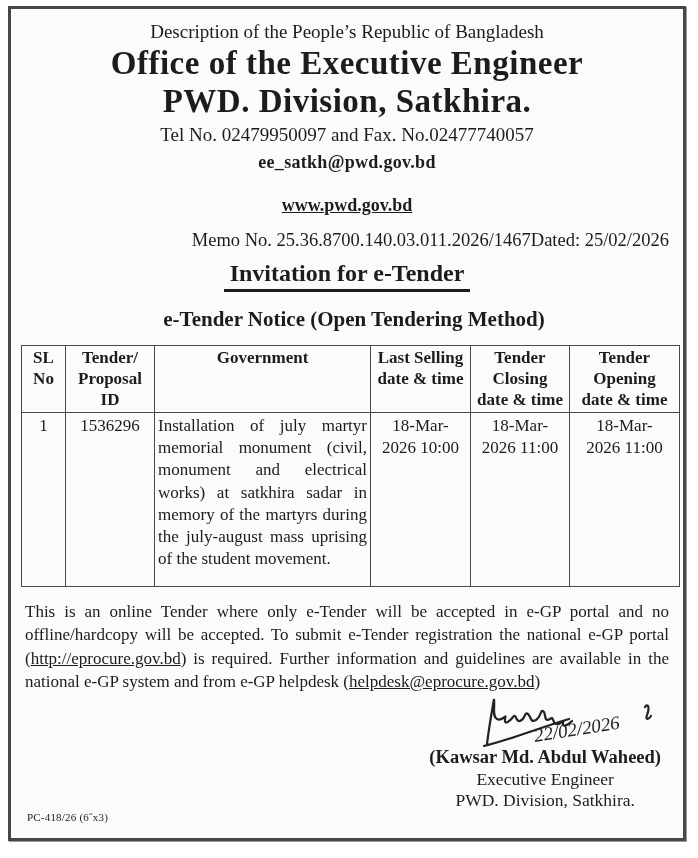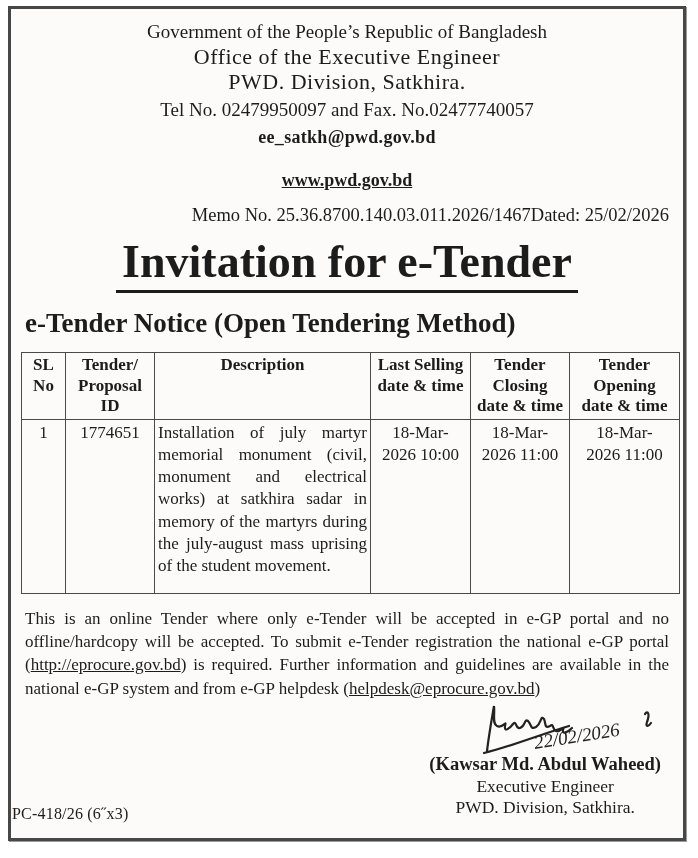--- a/index.html
+++ b/index.html
@@ -16,37 +16,37 @@
     width:678px; height:835px;
     box-sizing:border-box;
     border:3px solid #474747;
     box-shadow:1px 1px 0 #9a9a9a;
     background:#fcfbfa;
     overflow:hidden;
   }
   
   .letterhead { text-align:center; padding-top:11px; }
   .gov-line   { font-size:19px; line-height:1.25; }
-  .office-line{ font-size:22px; font-weight:normal; line-height:1.16; letter-spacing:0.5px; }
+  .office-line{ font-size:33px; font-weight:bold; line-height:1.16; letter-spacing:0.5px; }
   .tel-line   { font-size:19px; margin-top:4px; }
   .email-line { font-size:18px; font-weight:bold; margin-top:6px; letter-spacing:0.3px; }
   .web-line   { font-size:18px; font-weight:bold; margin-top:22px; }
   .web-line span { text-decoration:underline; }
   
   .memo-row {
     display:flex; justify-content:flex-end;
     font-size:18.5px; padding:0 14px; margin-top:14px;
   }
   
   .title-wrap { text-align:center; margin-top:8px; }
   .doc-title {
-    display:inline-block; font-size:46px; font-weight:bold;
+    display:inline-block; font-size:24px; font-weight:bold;
     line-height:1.2; border-bottom:3px solid #1c1c1c; padding:0 6px 1px;
   }
-  .subtitle { font-size:27px; font-weight:bold; padding-left:14px; margin-top:15px; }
+  .subtitle { font-size:21px; font-weight:bold; padding-left:14px; margin-top:15px;text-align:center; }
   
   table.tender {
     border-collapse:collapse; table-layout:fixed;
     width:658px; margin:13px 0 0 10px;
     font-size:17px;
     border-radius:14px;
   }
   table.tender th, table.tender td {
     border:1.5px solid #4a4a4a;
     vertical-align:top; padding:2px 3px;
@@ -66,29 +66,29 @@
     margin:13px 14px 0 14px;
   }
   .inline-link { text-decoration:underline; }
   
   .sig-block { width:fit-content; margin:2px 22px 0 auto; text-align:center; }
   .sig-scribble { display:block; margin:0 4px -3px auto; }
   .sig-name   { font-size:18.5px; font-weight:bold; line-height:1.25; }
   .sig-role   { font-size:17.5px; line-height:1.2; }
   .sig-office { font-size:17.5px; line-height:1.2; }
   
-  .print-code { position:absolute; left:1px; bottom:15px; font-size:16px; letter-spacing:0.2px; }
+  .print-code { position:absolute; left:16px; bottom:15px; font-size:11px; letter-spacing:0.2px; }
 </style>
 </head>
 <body>
 
 <div class="frame">
 
   <div class="letterhead">
-    <div class="gov-line">Government of the People’s Republic of Bangladesh</div>
+    <div class="gov-line">Description of the People’s Republic of Bangladesh</div>
     <div class="office-line">Office of the Executive Engineer</div>
     <div class="office-line">PWD. Division, Satkhira.</div>
     <div class="tel-line">Tel No. 02479950097 and Fax. No.02477740057</div>
     <div class="email-line">ee_satkh@pwd.gov.bd</div>
     <div class="web-line"><span>www.pwd.gov.bd</span></div>
   </div>
 
   <div class="memo-row">
     <span>Memo No. 25.36.8700.140.03.011.2026/1467</span>
     <span>Dated: 25/02/2026</span>
@@ -109,35 +109,35 @@
         <col style="width:99px">
         <col style="width:110px">
     </colgroup>
     <thead>
       <tr>
         <th>SL
 No</th>
         <th>Tender/
 Proposal
 ID</th>
-        <th>Description</th>
+        <th>Government</th>
         <th>Last Selling
 date &amp; time</th>
         <th>Tender
 Closing
 date &amp; time</th>
         <th>Tender
 Opening
 date &amp; time</th>
       </tr>
     </thead>
     <tbody>
       <tr>
         <td class="c-center">1</td>
-        <td class="c-center">1774651</td>
+        <td class="c-center">1536296</td>
         <td class="c-desc">Installation of july martyr memorial monument (civil, monument and electrical works) at satkhira sadar in memory of the martyrs during the july-august mass uprising of the student movement.</td>
         <td class="c-date">18-Mar-
 2026 10:00</td>
         <td class="c-date">18-Mar-
 2026 11:00</td>
         <td class="c-date">18-Mar-
 2026 11:00</td>
       </tr>
     </tbody>
   </table>

